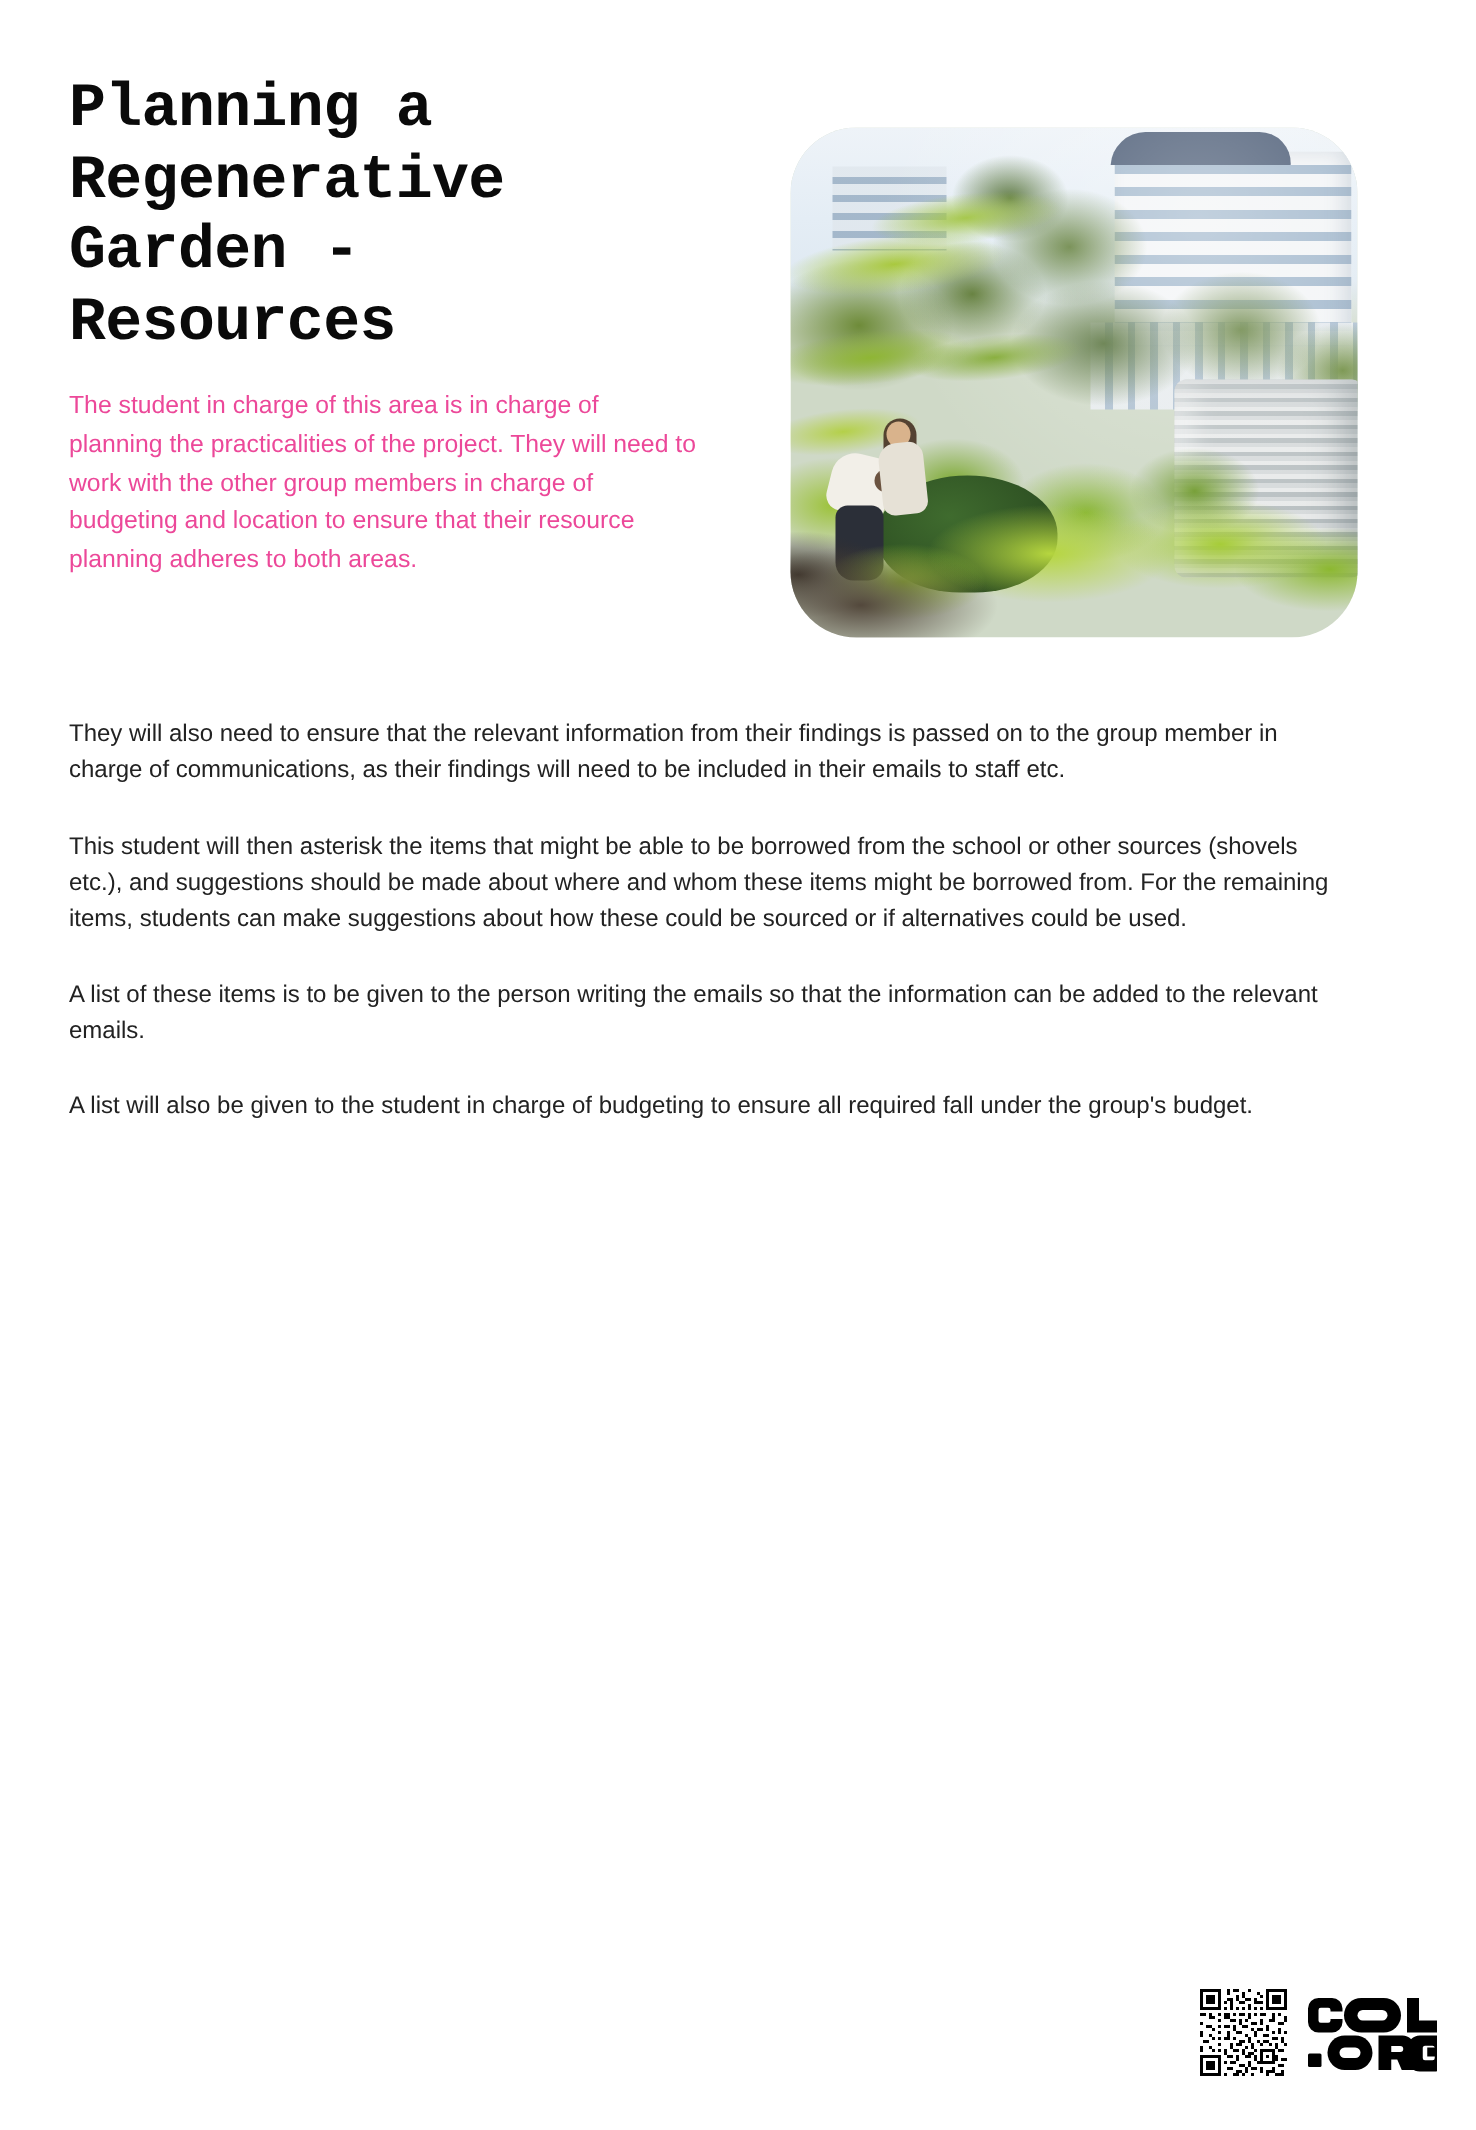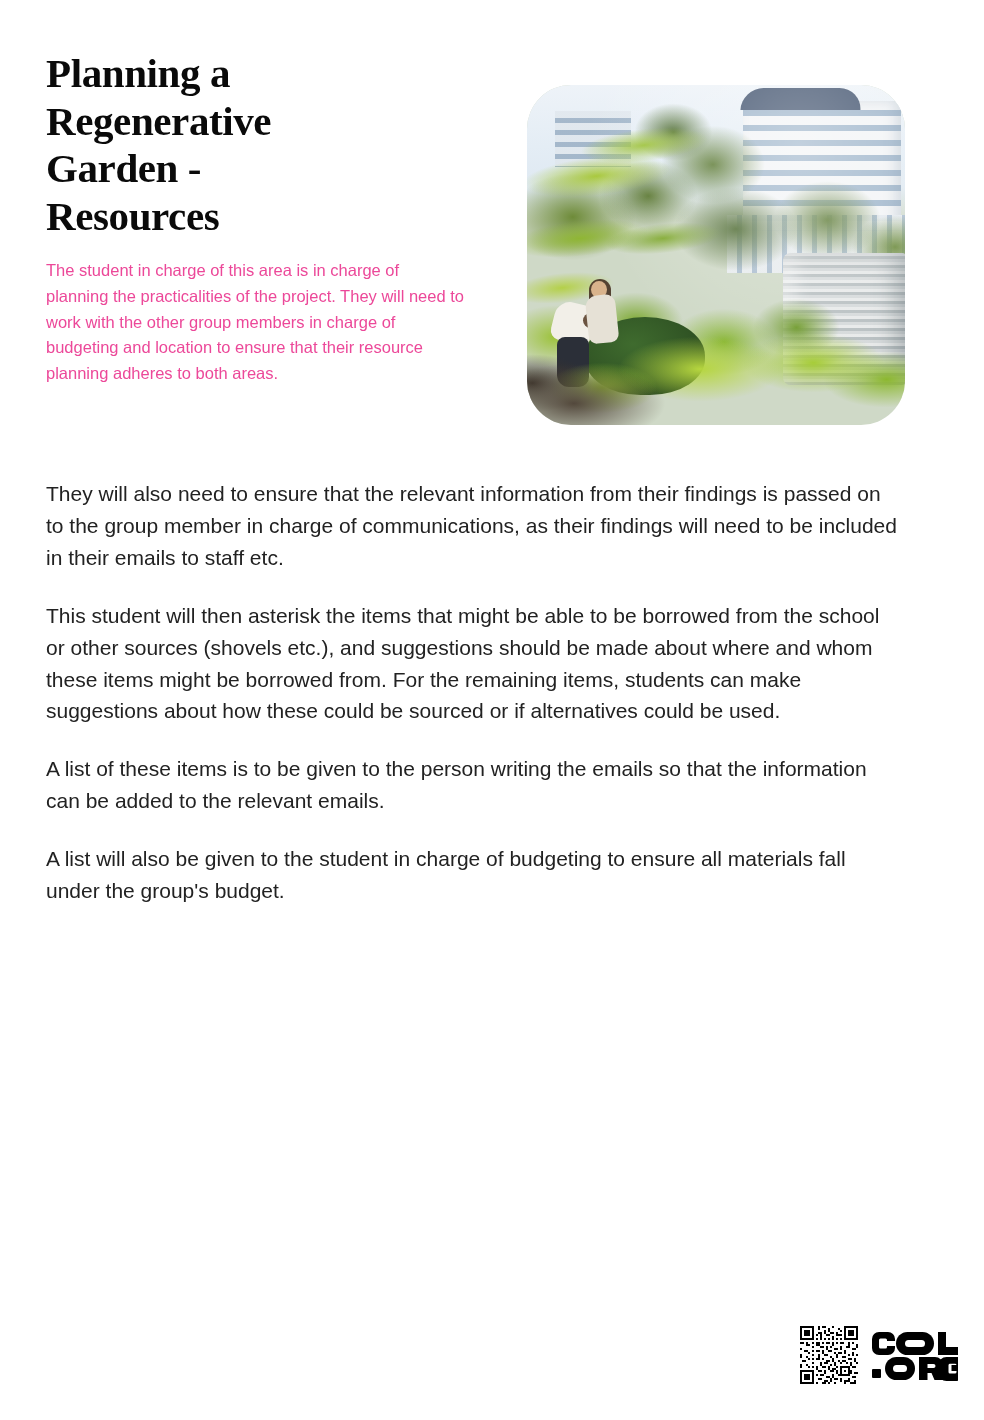--- a/index.html
+++ b/index.html
@@ -29,21 +29,21 @@
     width: 460px;
   }
   .doc-title {
     font-size: 41px;
     line-height: 1.16;
     font-weight: 700;
     letter-spacing: -0.4px;
     color: #0a0a0a;
     margin: 0;
     max-width: 330px;
-    font-family: Liberation Serif, serif;
+    font-family: Liberation Mono, monospace;
   }
   .intro-para {
     margin: 18px 0 0 0;
     font-size: 16.5px;
     line-height: 1.56;
     color: #ec4899;
     max-width: 420px;
     font-family: "Liberation Sans", sans-serif;
   }
 
@@ -284,21 +284,21 @@
 
   
   .body-copy {
     position: absolute;
     left: 46px;
     top: 478px;
     width: 855px;
   }
   .body-copy p {
     margin: 0 0 26px 0;
-    font-size: 21px;
+    font-size: 16px;
     line-height: 1.52;
     color: #222222;
     font-family: "Liberation Sans", sans-serif;
   }
   .body-copy p:last-child { margin-bottom: 0; }
 
   
   .footer {
     position: absolute;
     left: 800px;
@@ -353,21 +353,21 @@
       <div class="grass"></div>
       <div class="path"></div>
       <div class="photo-haze"></div>
     </div>
   </div>
 
   <div class="body-copy">
     <p>They will also need to ensure that the relevant information from their findings is passed on to the group member in charge of communications, as their findings will need to be included in their emails to staff etc.</p>
     <p>This student will then asterisk the items that might be able to be borrowed from the school or other sources (shovels etc.), and suggestions should be made about where and whom these items might be borrowed from. For the remaining items, students can make suggestions about how these could be sourced or if alternatives could be used.</p>
     <p>A list of these items is to be given to the person writing the emails so that the information can be added to the relevant emails.</p>
-    <p>A list will also be given to the student in charge of budgeting to ensure all materials fall under the group's budget.</p>
+    <p>A list will also be given to the student in charge of budgeting to ensure all required fall under the group's budget.</p>
   </div>
 
   <div class="footer">
 
     <svg class="qr" viewBox="0 0 29 29" shape-rendering="crispEdges">
       <rect width="29" height="29" fill="#ffffff"></rect>
       <g fill="#000000">
 
         <path d="M0 0h7v7H0z"></path>
           <path d="M1 1h5v5H1z" fill="#fff"></path>

